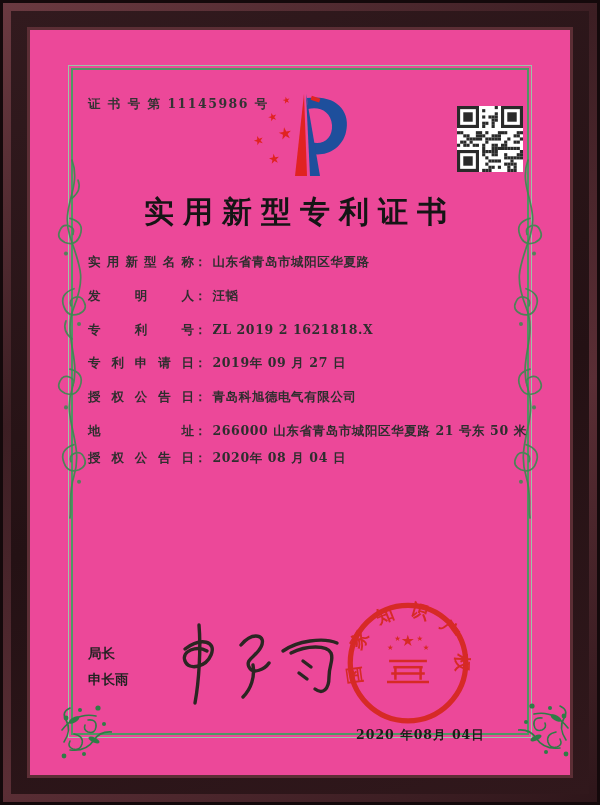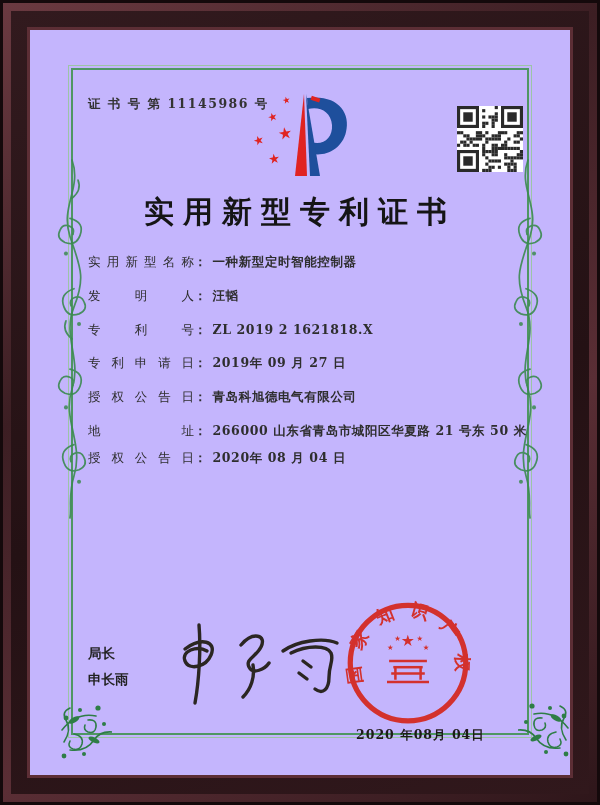--- a/index.html
+++ b/index.html
@@ -2,33 +2,33 @@
 <html><head>
 <meta charset="utf-8">
 <style>
   html,body{margin:0;padding:0;background:#555;}
   .stage{position:relative;width:600px;height:805px;margin:0 auto;font-family:"DejaVu Serif","Liberation Serif",serif;overflow:hidden;}
   
   .f-outer{position:absolute;inset:0;background:#14090b;}
   .f-ridge{position:absolute;inset:3px;background:linear-gradient(145deg,#6b3a41 0%,#3c1e23 35%,#5a2e35 65%,#2e161a 100%);}
   .f-main{position:absolute;inset:11px;background:linear-gradient(160deg,#321a1e 0%,#241114 55%,#31181c 100%);}
   .f-lip{position:absolute;inset:27px;background:#5c2e35;}
-  .paper{position:absolute;inset:30px;background:#c4b5fd;}
+  .paper{position:absolute;inset:30px;background:#ec4899;}
   
   .gborder{position:absolute;left:38px;right:38px;top:35px;bottom:37px;border:1px solid #9cc4a6;}
   .gborder-inner{position:absolute;inset:2px;border:2px solid #4f9663;}
   
   .cert-no{position:absolute;left:58px;top:66px;font-size:12.5px;color:#333;letter-spacing:1.5px;font-weight:600;}
   .logo-box{position:absolute;left:213px;top:58px;width:112px;height:94px;}
   .qr-box{position:absolute;left:427px;top:76px;width:66px;height:66px;}
   .doc-title{position:absolute;left:0;right:0;top:162px;text-align:center;font-size:30px;font-weight:700;color:#151515;letter-spacing:9px;}
   
   .fields{position:absolute;left:58px;top:224px;width:430px;font-size:12.5px;color:#2e2e2e;}
   .frow{position:absolute;left:0;white-space:nowrap;}
-  .flabel{display:inline-block;width:106px;text-align:justify;text-align-last:justify;font-weight:400;vertical-align:bottom;}
+  .flabel{display:inline-block;width:106px;text-align:justify;text-align-last:justify;font-weight:700;vertical-align:bottom;}
   .fcolon{font-weight:600;margin-right:6px;}
   .fvalue{font-weight:600;letter-spacing:.6px;}
   .grant-no{position:absolute;left:270px;top:0;white-space:nowrap;}
   .grant-no .flabel{width:78px;}
   
   .body-text{position:absolute;left:58px;top:446px;width:426px;font-size:12px;line-height:1.85;color:#3a3a3a;text-align:justify;}
   .body-text p{margin:0;text-indent:2em;}
   
   .director{position:absolute;left:58px;top:610px;font-size:13.5px;color:#222;line-height:26px;font-weight:600;}
   .signature{position:absolute;left:125px;top:585px;width:195px;height:112px;}
@@ -267,21 +267,21 @@
         <rect x="48" y="6" width="9" height="9" fill="#2a2a2a"></rect>
         <rect x="0" y="42" width="21" height="21" fill="#2a2a2a"></rect>
         <rect x="3" y="45" width="15" height="15" fill="#ffffff"></rect>
         <rect x="6" y="48" width="9" height="9" fill="#2a2a2a"></rect>
       </svg>
 
     <div class="doc-title">实用新型专利证书</div>
 
     <div class="fields">
       <div class="frow" style="top:0">
-        <span class="flabel">实用新型名称</span><span class="fcolon">：</span><span class="fvalue">一种新型定时智能控制器</span>
+        <span class="flabel">实用新型名称</span><span class="fcolon">：</span><span class="fvalue">山东省青岛市城阳区华夏路</span>
       </div>
       <div class="frow" style="top:34px">
         <span class="flabel">发明人</span><span class="fcolon">：</span><span class="fvalue">汪韬</span>
       </div>
       <div class="frow" style="top:68px">
         <span class="flabel">专利号</span><span class="fcolon">：</span><span class="fvalue">ZL 2019 2 1621818.X</span>
       </div>
       <div class="frow" style="top:101px">
         <span class="flabel">专利申请日</span><span class="fcolon">：</span><span class="fvalue">2019年 09 月 27 日</span>
       </div>

